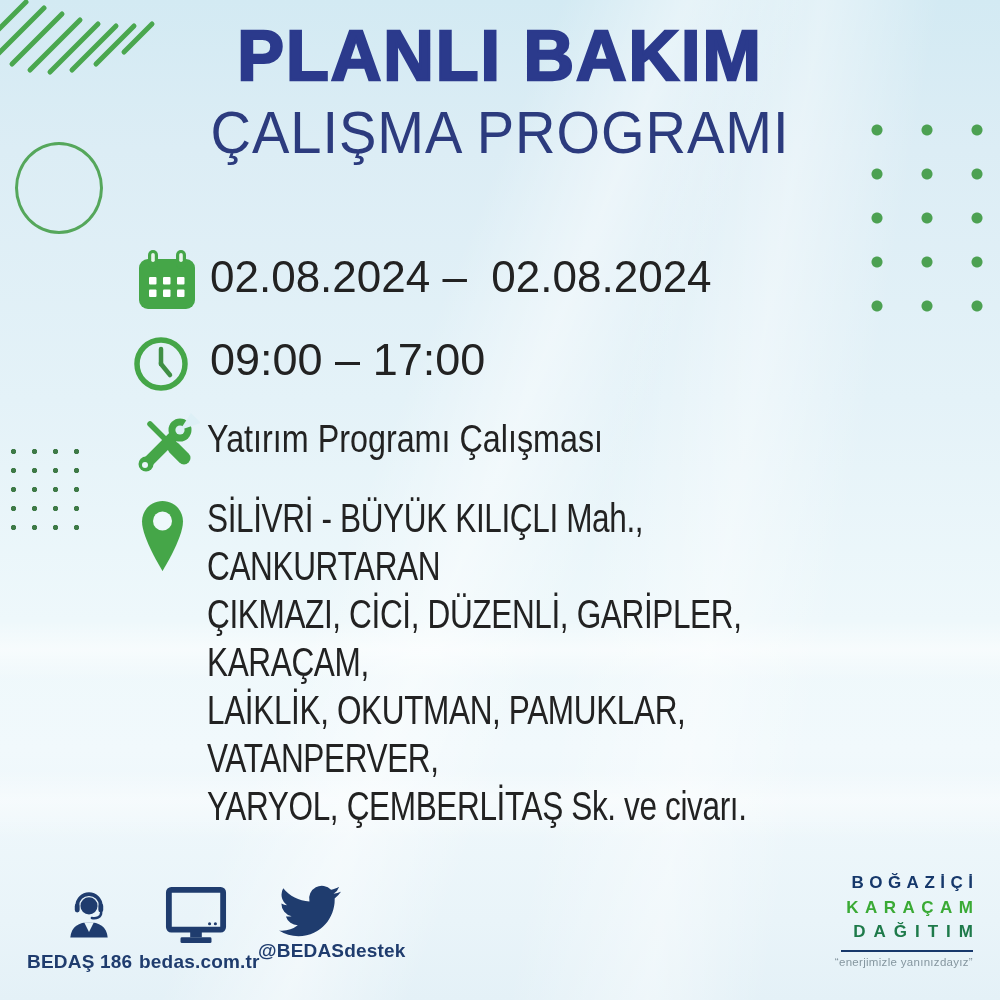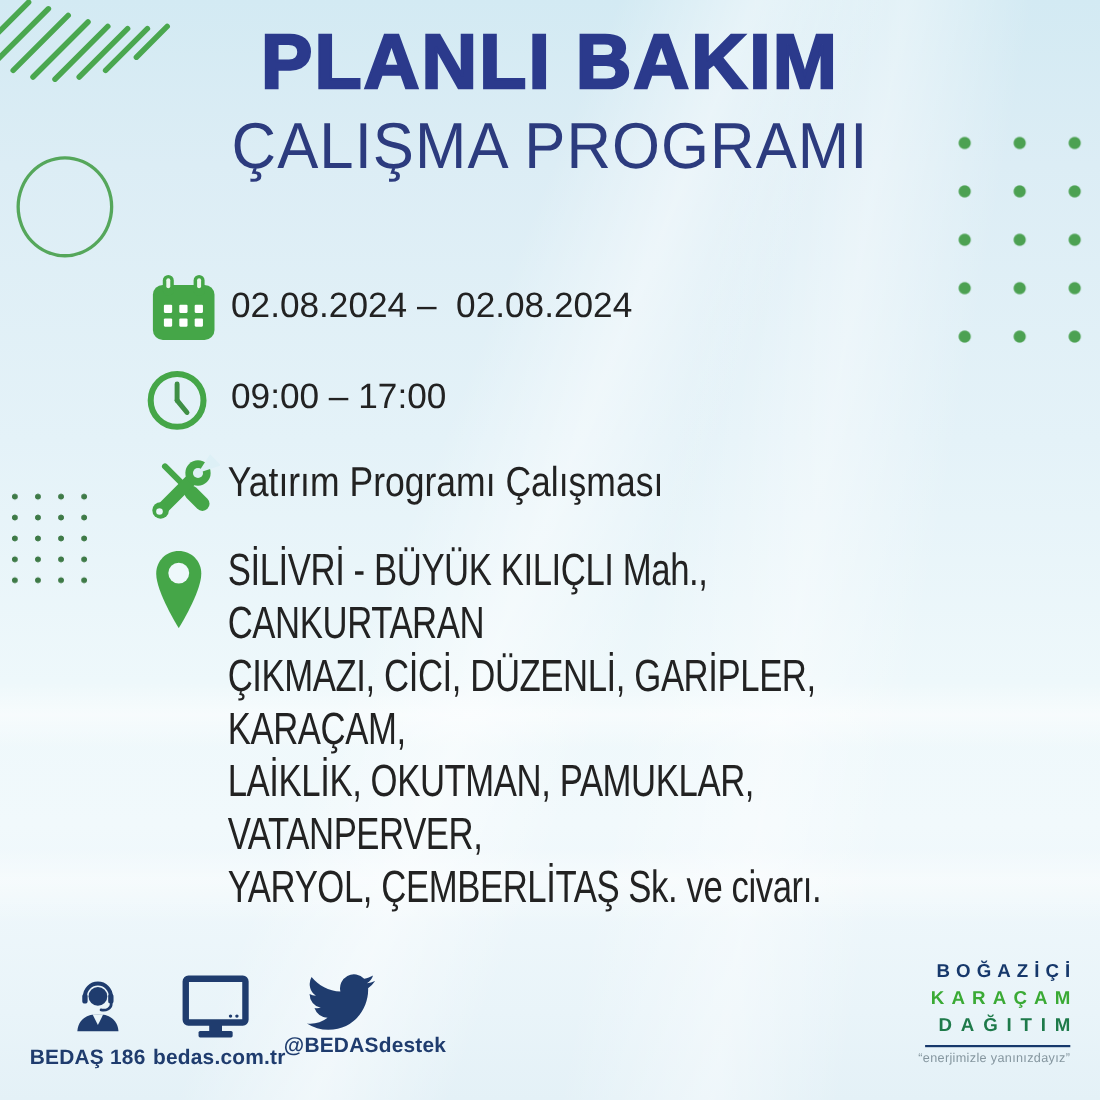--- a/index.html
+++ b/index.html
@@ -22,22 +22,22 @@
     background-image:radial-gradient(circle,#4ca152 5px,rgba(0,0,0,0) 6px);background-size:50px 44px;}
   .dots-left{left:3px;top:442px;width:88px;height:96px;
     background-image:radial-gradient(circle,#3e7a47 2.3px,rgba(0,0,0,0) 3px);background-size:21px 19px;}
   
   .title1{left:0;top:16px;width:100%;text-align:center;font-size:70px;line-height:80px;font-weight:bold;
     color:#2b3a8c;-webkit-text-stroke:2.4px #2b3a8c;letter-spacing:2px;}
   .title2{left:0;top:101px;width:100%;text-align:center;font-size:59px;line-height:64px;font-weight:400;
     color:#2c3b7e;letter-spacing:1px;transform:scaleX(.95);}
   
   .row-text{color:#222;white-space:pre;}
-  .txt-date{left:210px;top:257px;font-size:32px;line-height:40px;}
-  .txt-time{left:210px;top:340px;font-size:32px;line-height:40px;}
+  .txt-date{left:210px;top:257px;font-size:44px;line-height:40px;}
+  .txt-time{left:210px;top:340px;font-size:45px;line-height:40px;}
   .txt-work{left:207px;top:417px;font-size:38px;line-height:44px;transform:scaleX(.85);transform-origin:left top;}
   .txt-loc{left:207px;top:494px;font-size:41px;line-height:48px;transform:scaleX(.77);transform-origin:left top;
     color:#222;letter-spacing:-0.5px;}
   
   .f-label{font-size:19px;font-weight:bold;color:#1f3c6e;text-align:left;letter-spacing:.2px;}
   .lbl-call{left:27px;top:951px;width:120px;}
   .lbl-web{left:139px;top:951px;width:120px;}
   .lbl-tw{left:258px;top:940px;width:120px;}
   
   .brand{right:27px;top:871px;text-align:right;}

